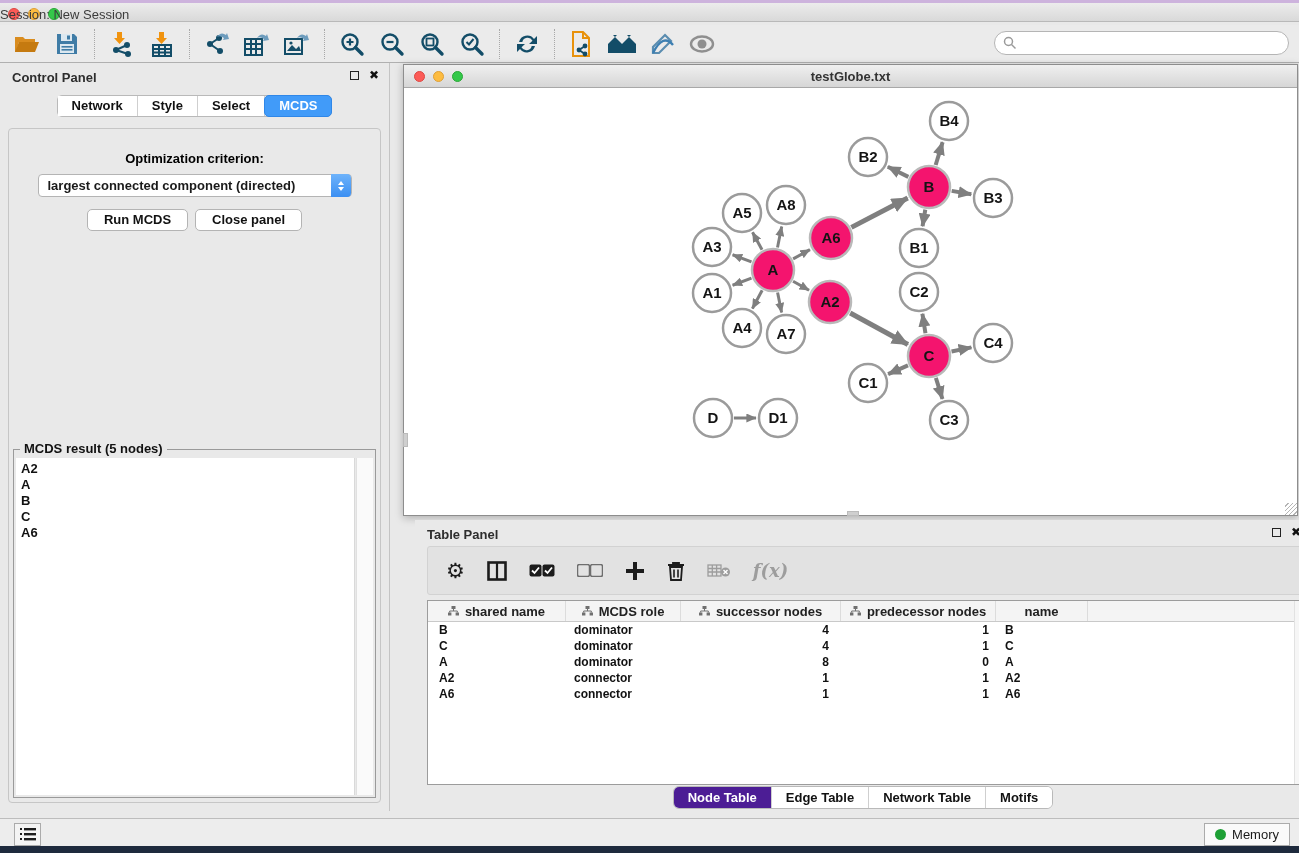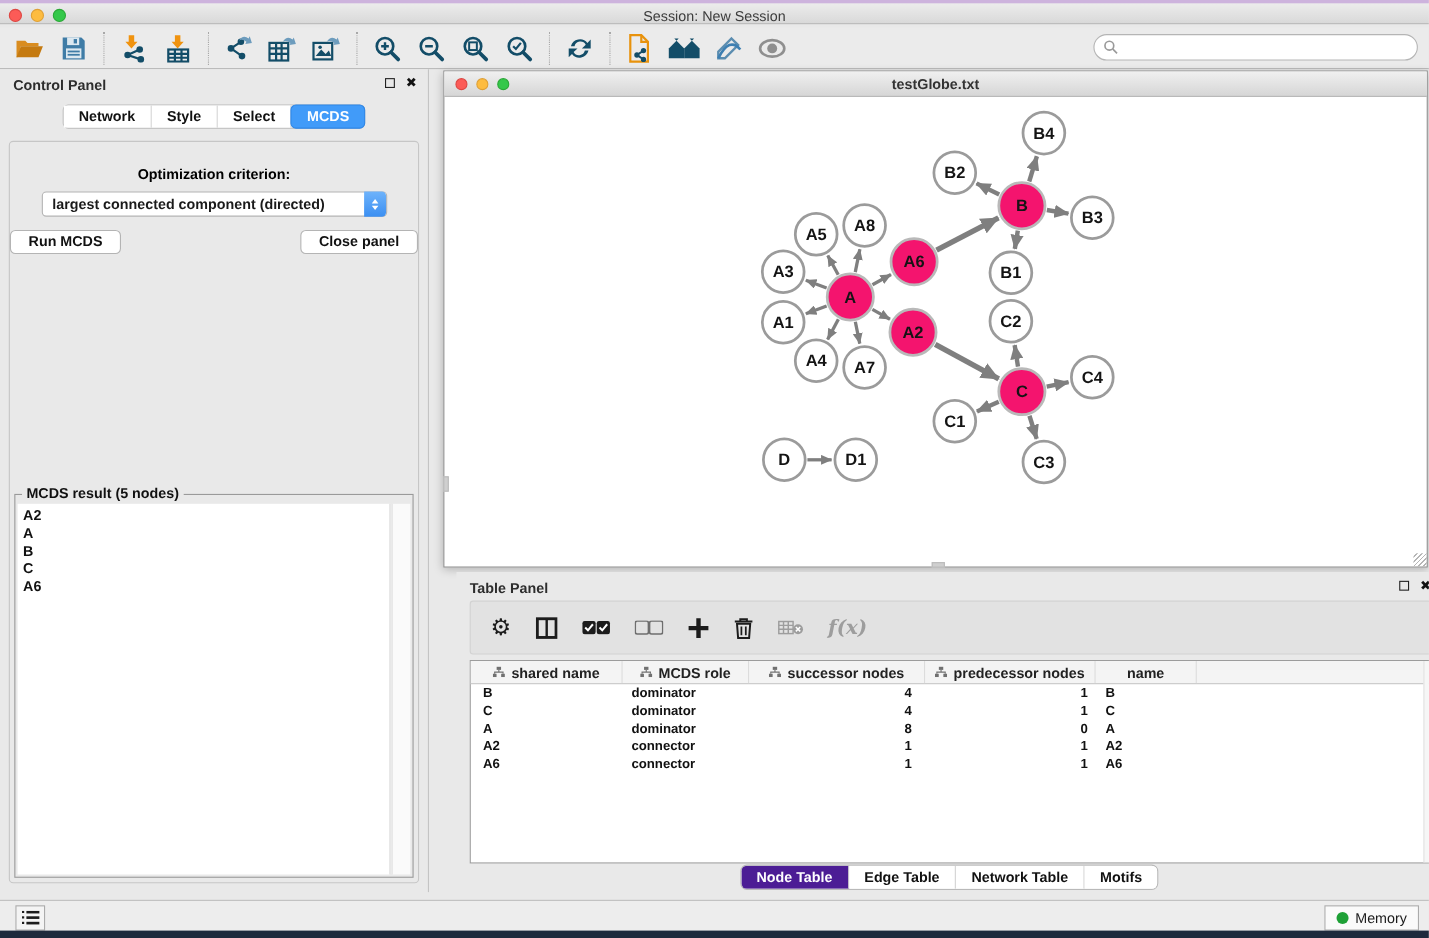--- a/index.html
+++ b/index.html
@@ -4,21 +4,21 @@
 <style>
   * { margin:0; padding:0; box-sizing:border-box; }
   html,body { width:1299px; height:853px; overflow:hidden; }
   body { font-family:"Liberation Sans","DejaVu Sans",sans-serif; font-size:13px; color:#1a1a1a;
          background:#e9e9e9; position:relative; }
 
   
   .titlebar { position:absolute; left:0; top:0; width:1299px; height:22px;
     background:linear-gradient(#ececec,#d9d9d9); border-top:3px solid #cdb3dd;
     border-bottom:1px solid #b9b9b9; }
-  .titlebar .title { position:absolute; left:0; right:0; top:4px; text-align:center; color:#3c3c3c; }
+  .titlebar .title { position:absolute; left:0; right:0; top:4px; color:#3c3c3c; }
   .lights { position:absolute; left:8px; top:5px; display:flex; gap:8px; }
   .light { width:12px; height:12px; border-radius:50%; }
   .light.red    { background:#fc5b57; border:1px solid #dd4743; }
   .light.yellow { background:#fdbc40; border:1px solid #dfa036; }
   .light.green  { background:#34c84a; border:1px solid #2aa837; }
 
   
   .toolbar { position:absolute; left:0; top:25px; width:1299px; height:38px;
     background:#ebebeb; border-bottom:1px solid #b0b0b0; display:flex; align-items:center; }
   .tb-group { display:flex; align-items:center; gap:10px; padding:0 12px; }
@@ -48,21 +48,21 @@
   .ctab-content { position:absolute; left:8px; right:8px; top:65px; bottom:8px;
     border:1px solid #c6c6c6; border-radius:4px; background:#e9e9e9; }
   .opt-label { text-align:center; margin-top:22px; color:#000000; }
   .dropdown { position:relative; margin:8px auto 0; width:314px; height:23px; background:#fff;
     border:1px solid #b4b4b4; border-radius:4px; line-height:21px; padding-left:9px; }
   .dd-stepper { position:absolute; right:0px; top:-1px; width:20px; height:23px; border-radius:0 4px 4px 0;
     background:linear-gradient(#6eb3fb,#3b8ff2); display:flex; flex-direction:column;
     align-items:center; justify-content:center; gap:2px; }
   .dd-stepper .tri-up { width:0; height:0; border-left:3.5px solid transparent; border-right:3.5px solid transparent; border-bottom:4px solid #fff; }
   .dd-stepper .tri-dn { width:0; height:0; border-left:3.5px solid transparent; border-right:3.5px solid transparent; border-top:4px solid #fff; }
-  .btn-row { display:flex; justify-content:space-between; gap:7px; margin-top:12px; }
+  .btn-row { display:flex; justify-content:center; gap:7px; margin-top:12px; }
   .mac-btn { height:22px; background:#fff; border:1px solid #b4b4b4; border-radius:5px;
     padding:0 16px; line-height:20px; color:#111; }
   .result-box { position:absolute; left:4px; right:4px; top:320px; bottom:4px;
     border:1px solid #9a9a9a; background:#e9e9e9;padding-left:36px; }
   .result-legend { position:absolute; left:6px; top:-9px; background:#e9e9e9; padding:0 4px; color:#111; }
   .result-list { position:absolute; left:2px; right:20px; top:8px; bottom:2px; background:#fff;
     border-right:1px solid #d9d9d9; padding:3px 0 0 5px; }
   .result-item { height:16px; line-height:16px; color:#111; }
   .result-scroll { position:absolute; right:2px; top:8px; bottom:2px; width:17px; background:#fafafa;
     border-left:1px solid #e0e0e0; }

